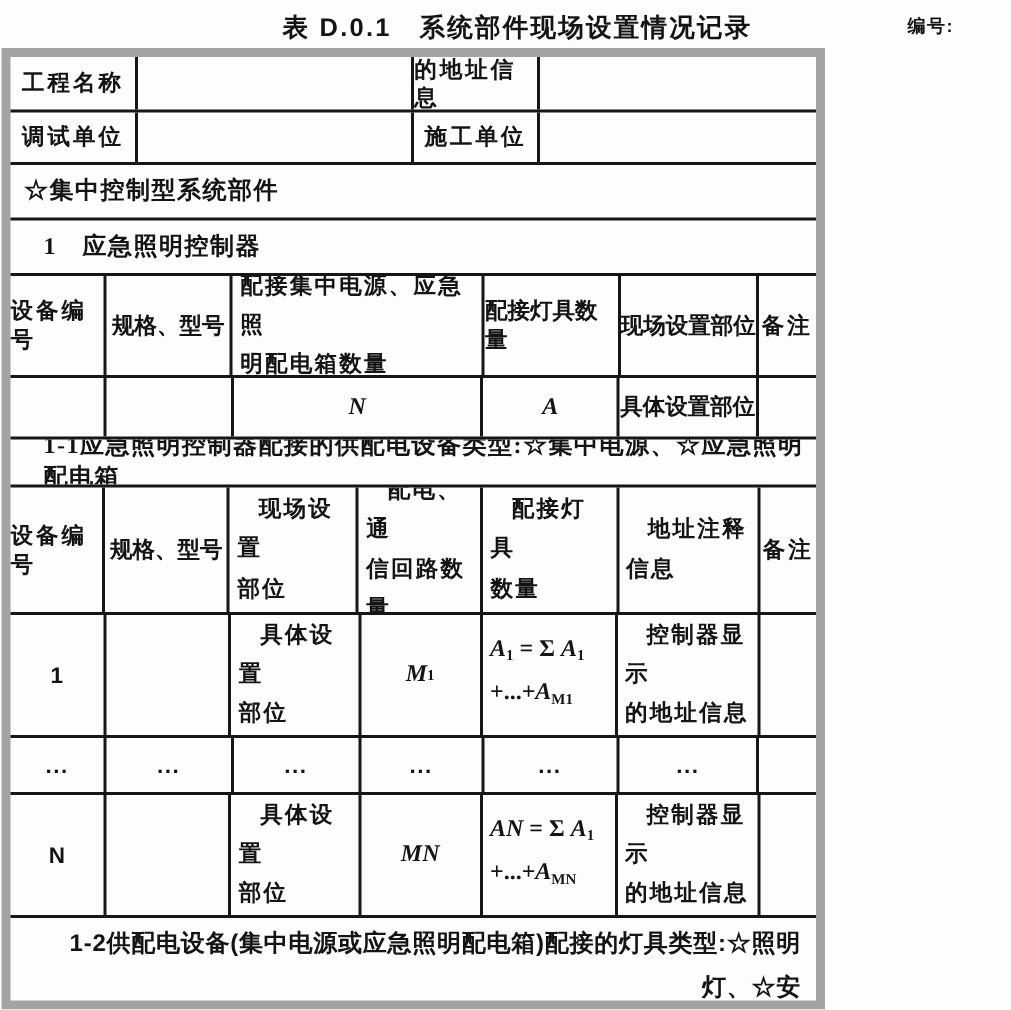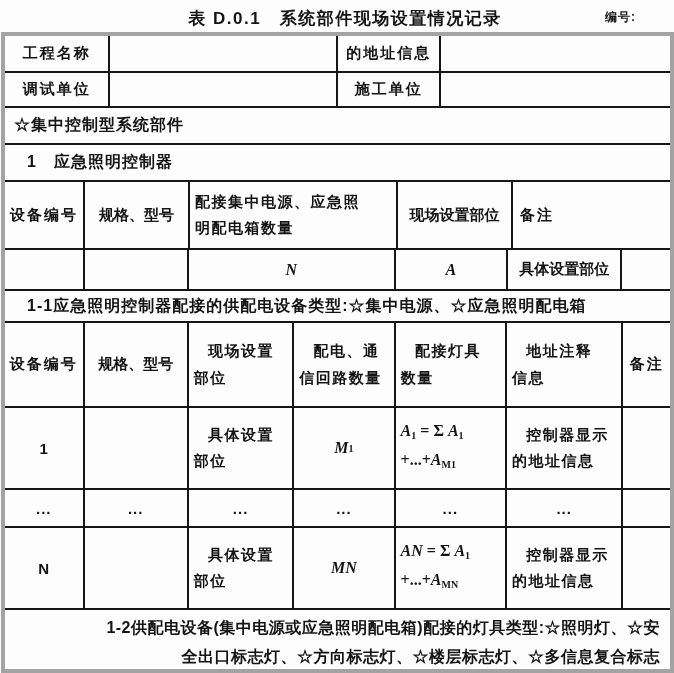--- a/index.html
+++ b/index.html
@@ -12,22 +12,22 @@
   .title{
     position:absolute;left:0;right:0;top:7px;text-align:center;
     font-size:17px;font-weight:bold;letter-spacing:1.5px;
     transform:translateX(8px);white-space:pre;
   }
   .serial{
     position:absolute;right:38px;top:9px;
     font-size:12px;font-weight:bold;letter-spacing:1px;
   }
   .tbl{
-    position:absolute;left:1px;top:32px;width:673px;height:641px;
-    border:4px solid #a3a3a3;box-sizing:border-box;background:#fdfdfd;
+    position:absolute;left:1px;top:32px;width:549px;height:641px;
+    border:6px solid #a3a3a3;box-sizing:border-box;background:#fdfdfd;
   }
   .trow{display:flex;box-sizing:border-box;border-top:2px solid #161616;}
   .trow:first-child{border-top:0;}
   .tc{
     box-sizing:border-box;border-left:2px solid #161616;height:100%;
     display:flex;align-items:center;justify-content:center;
     font-weight:bold;font-size:15px;overflow:hidden;
   }
   .tc:first-child{border-left:0;}
   
@@ -35,21 +35,21 @@
   .h-r5{height:68px}.h-r6{height:41px}.h-r7{height:32px}.h-r8{height:85px}
   .h-r9{height:82px}.h-r10{height:38px}.h-r11{height:82px}.h-r12{height:65px}
   
   .w-a{width:104px}.w-b{width:229px}.w-c{width:104px}.w-d{width:232px}
   
   .w1{width:78px}.w2{width:105px}.w3{width:208px}.w4{width:113px}.w5{width:115px}.w6{width:50px}
   
   .v1{width:78px}.v2{width:105px}.v3{width:106px}.v4{width:102px}.v5{width:112px}.v6{width:117px}.v7{width:49px}
   .w-full{width:669px}
   .lbl{letter-spacing:2px;}
-  .left{justify-content:flex-start;}
+  .left{justify-content:flex-start;font-family:Liberation Serif, serif;}
   .note{font-size:16px;letter-spacing:1px;padding-left:22px;}
   .note3{font-size:16px;letter-spacing:1px;padding-left:9px;}
   .wrap span{display:block;white-space:pre-line;text-align:left;line-height:1.75;letter-spacing:1.5px;}
   .wrap{justify-content:flex-start;padding:0 5px;}
   .ind span{text-indent:0.95em;}
   .para{display:block;padding:3px 10px 0 10px;}
   .para span{display:block;white-space:pre-wrap;text-indent:1.6em;line-height:29px;font-size:16px;letter-spacing:0.5px;text-align:right;}
   .math{font-family:"Liberation Serif",serif;font-weight:bold;font-size:16px;}
   .math i{font-style:italic;}
   .math sub{font-size:10px;font-weight:bold;vertical-align:-3px;}
@@ -88,20 +88,21 @@
     <div class="tc w-full left note">1　应急照明控制器</div>
   </div>
 
   <div class="trow h-r5">
     <div class="tc w1 lbl">设备编号</div>
     <div class="tc w2">规格、型号</div>
     <div class="tc w3 wrap">
         <span>配接集中电源、应急照
 明配电箱数量</span>
       </div>
+    <div class="tc w4">配接灯具数量</div>
     <div class="tc w5">现场设置部位</div>
     <div class="tc w6 lbl">备注</div>
   </div>
 
   <div class="trow h-r6">
     <div class="tc w1"></div>
     <div class="tc w2"></div>
     <div class="tc w3 math">
         <i>N</i>
       </div>

